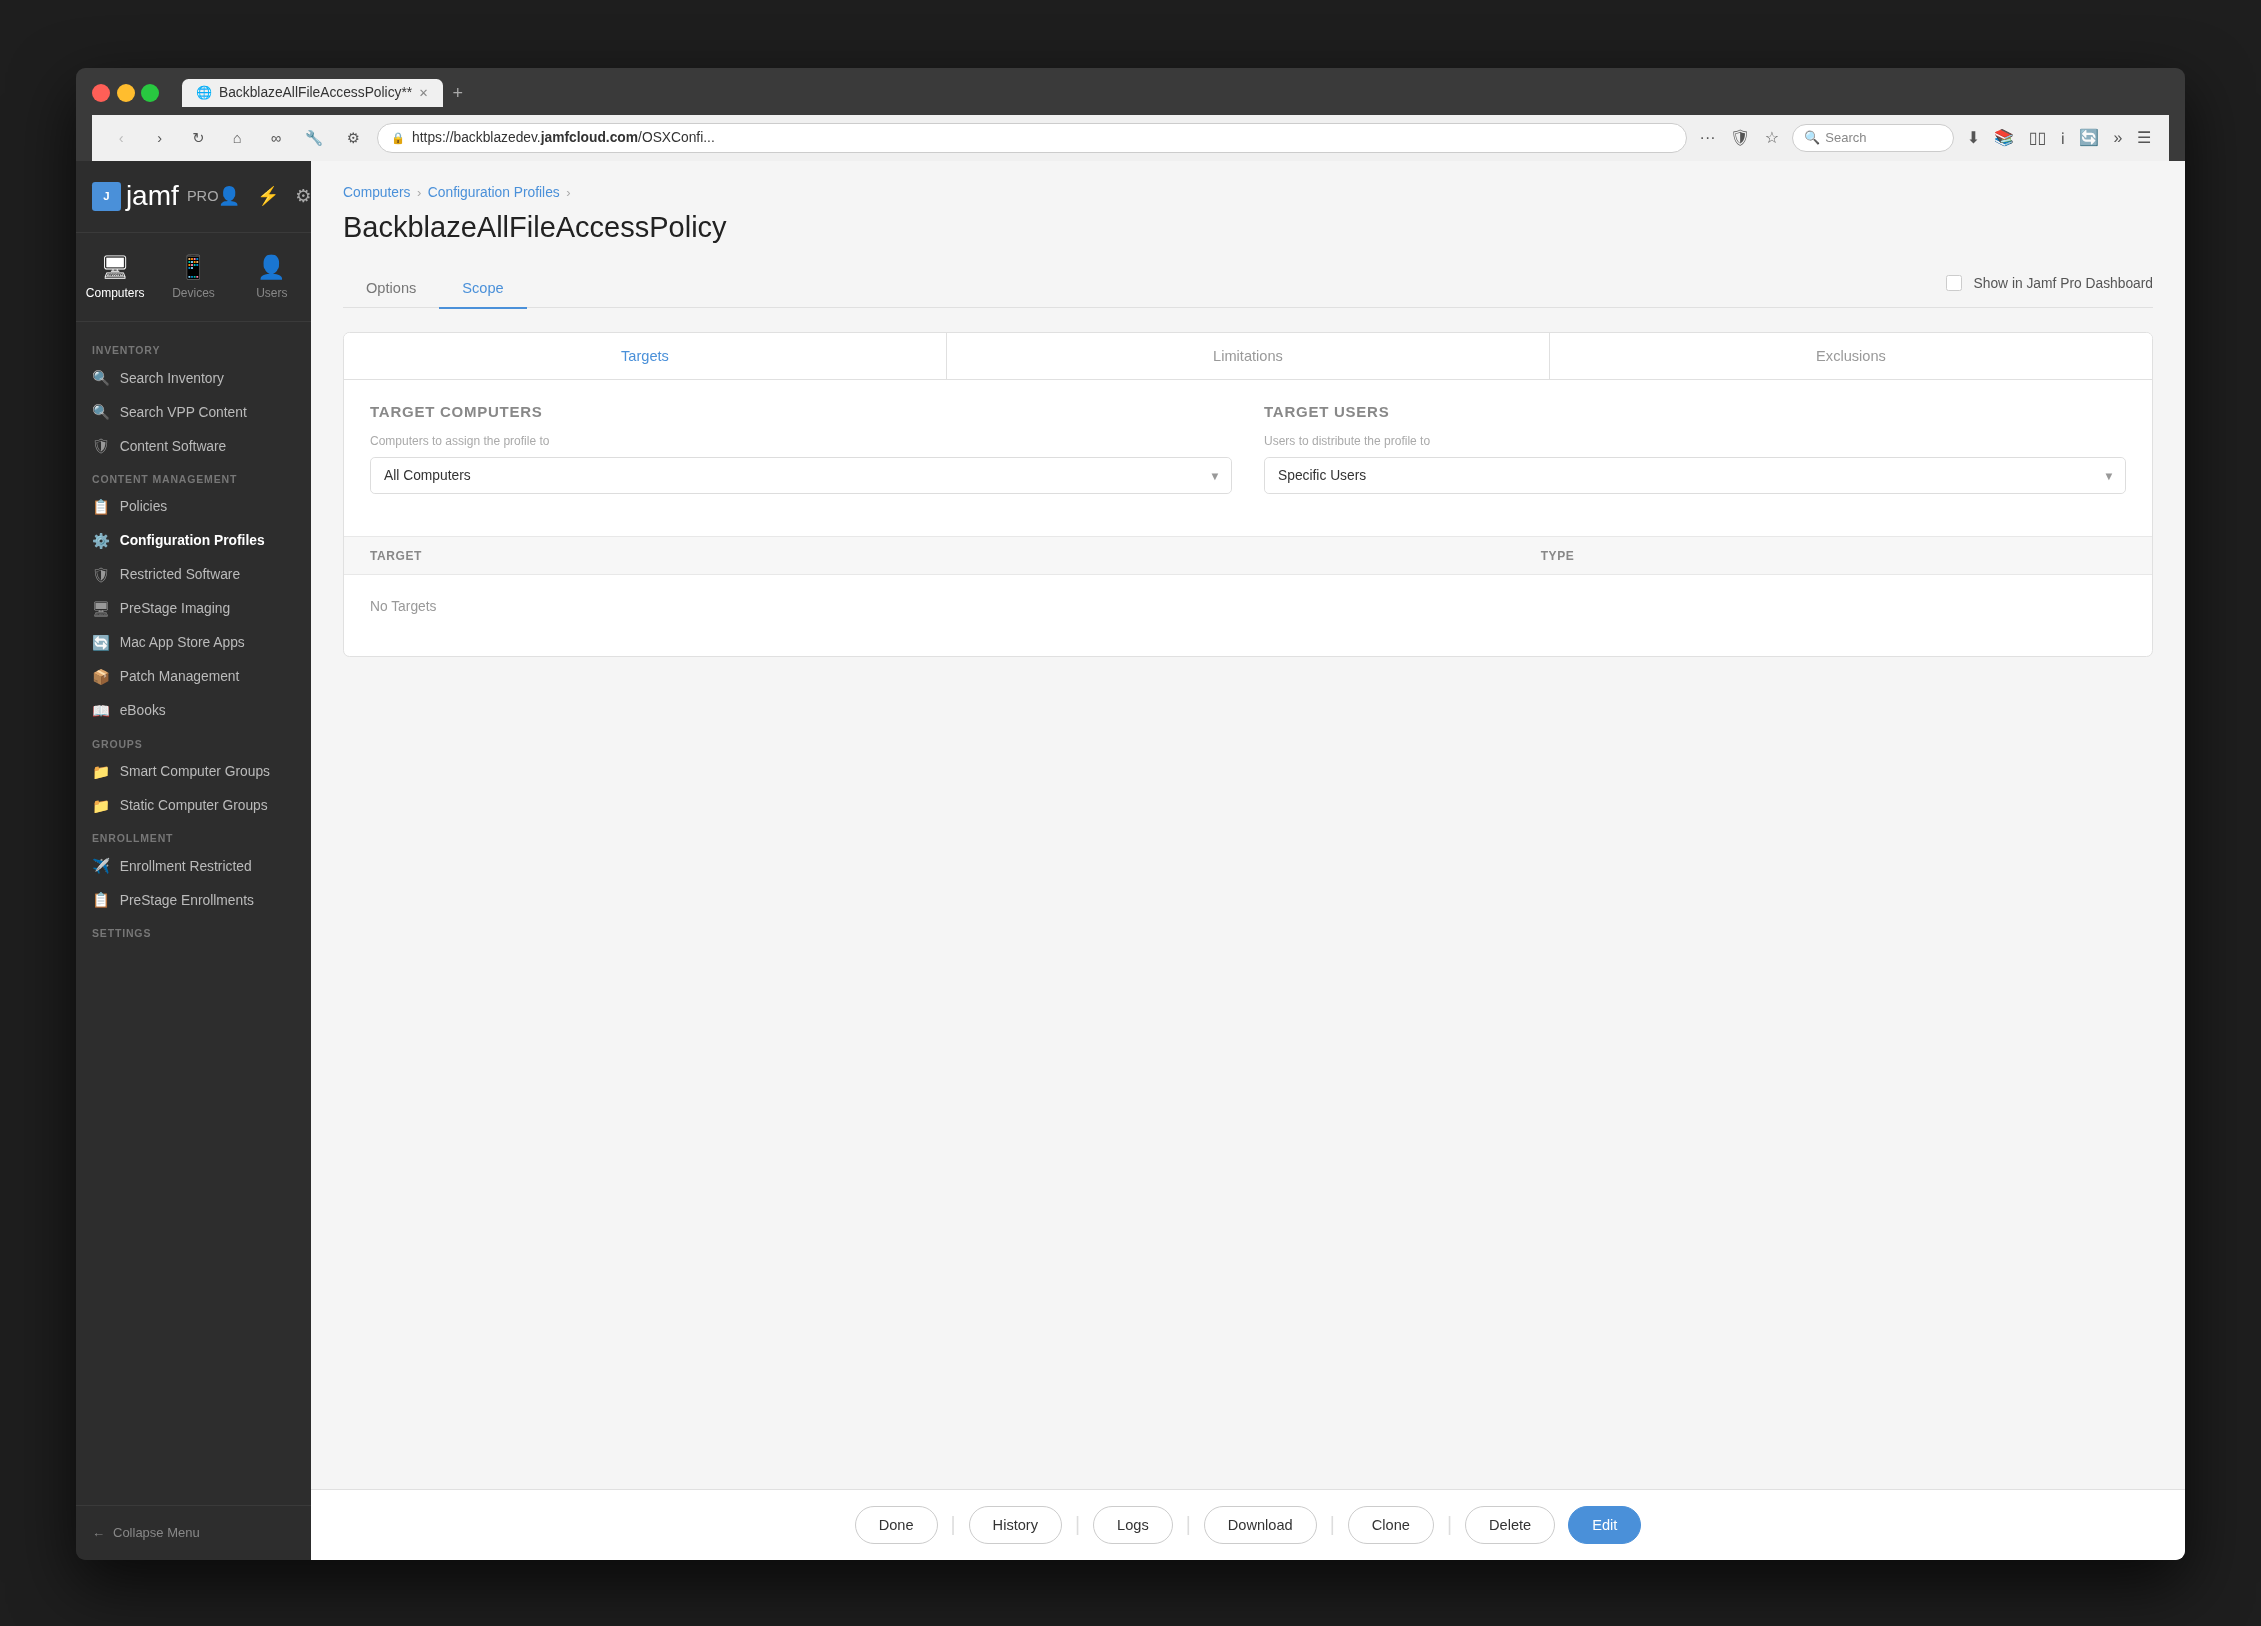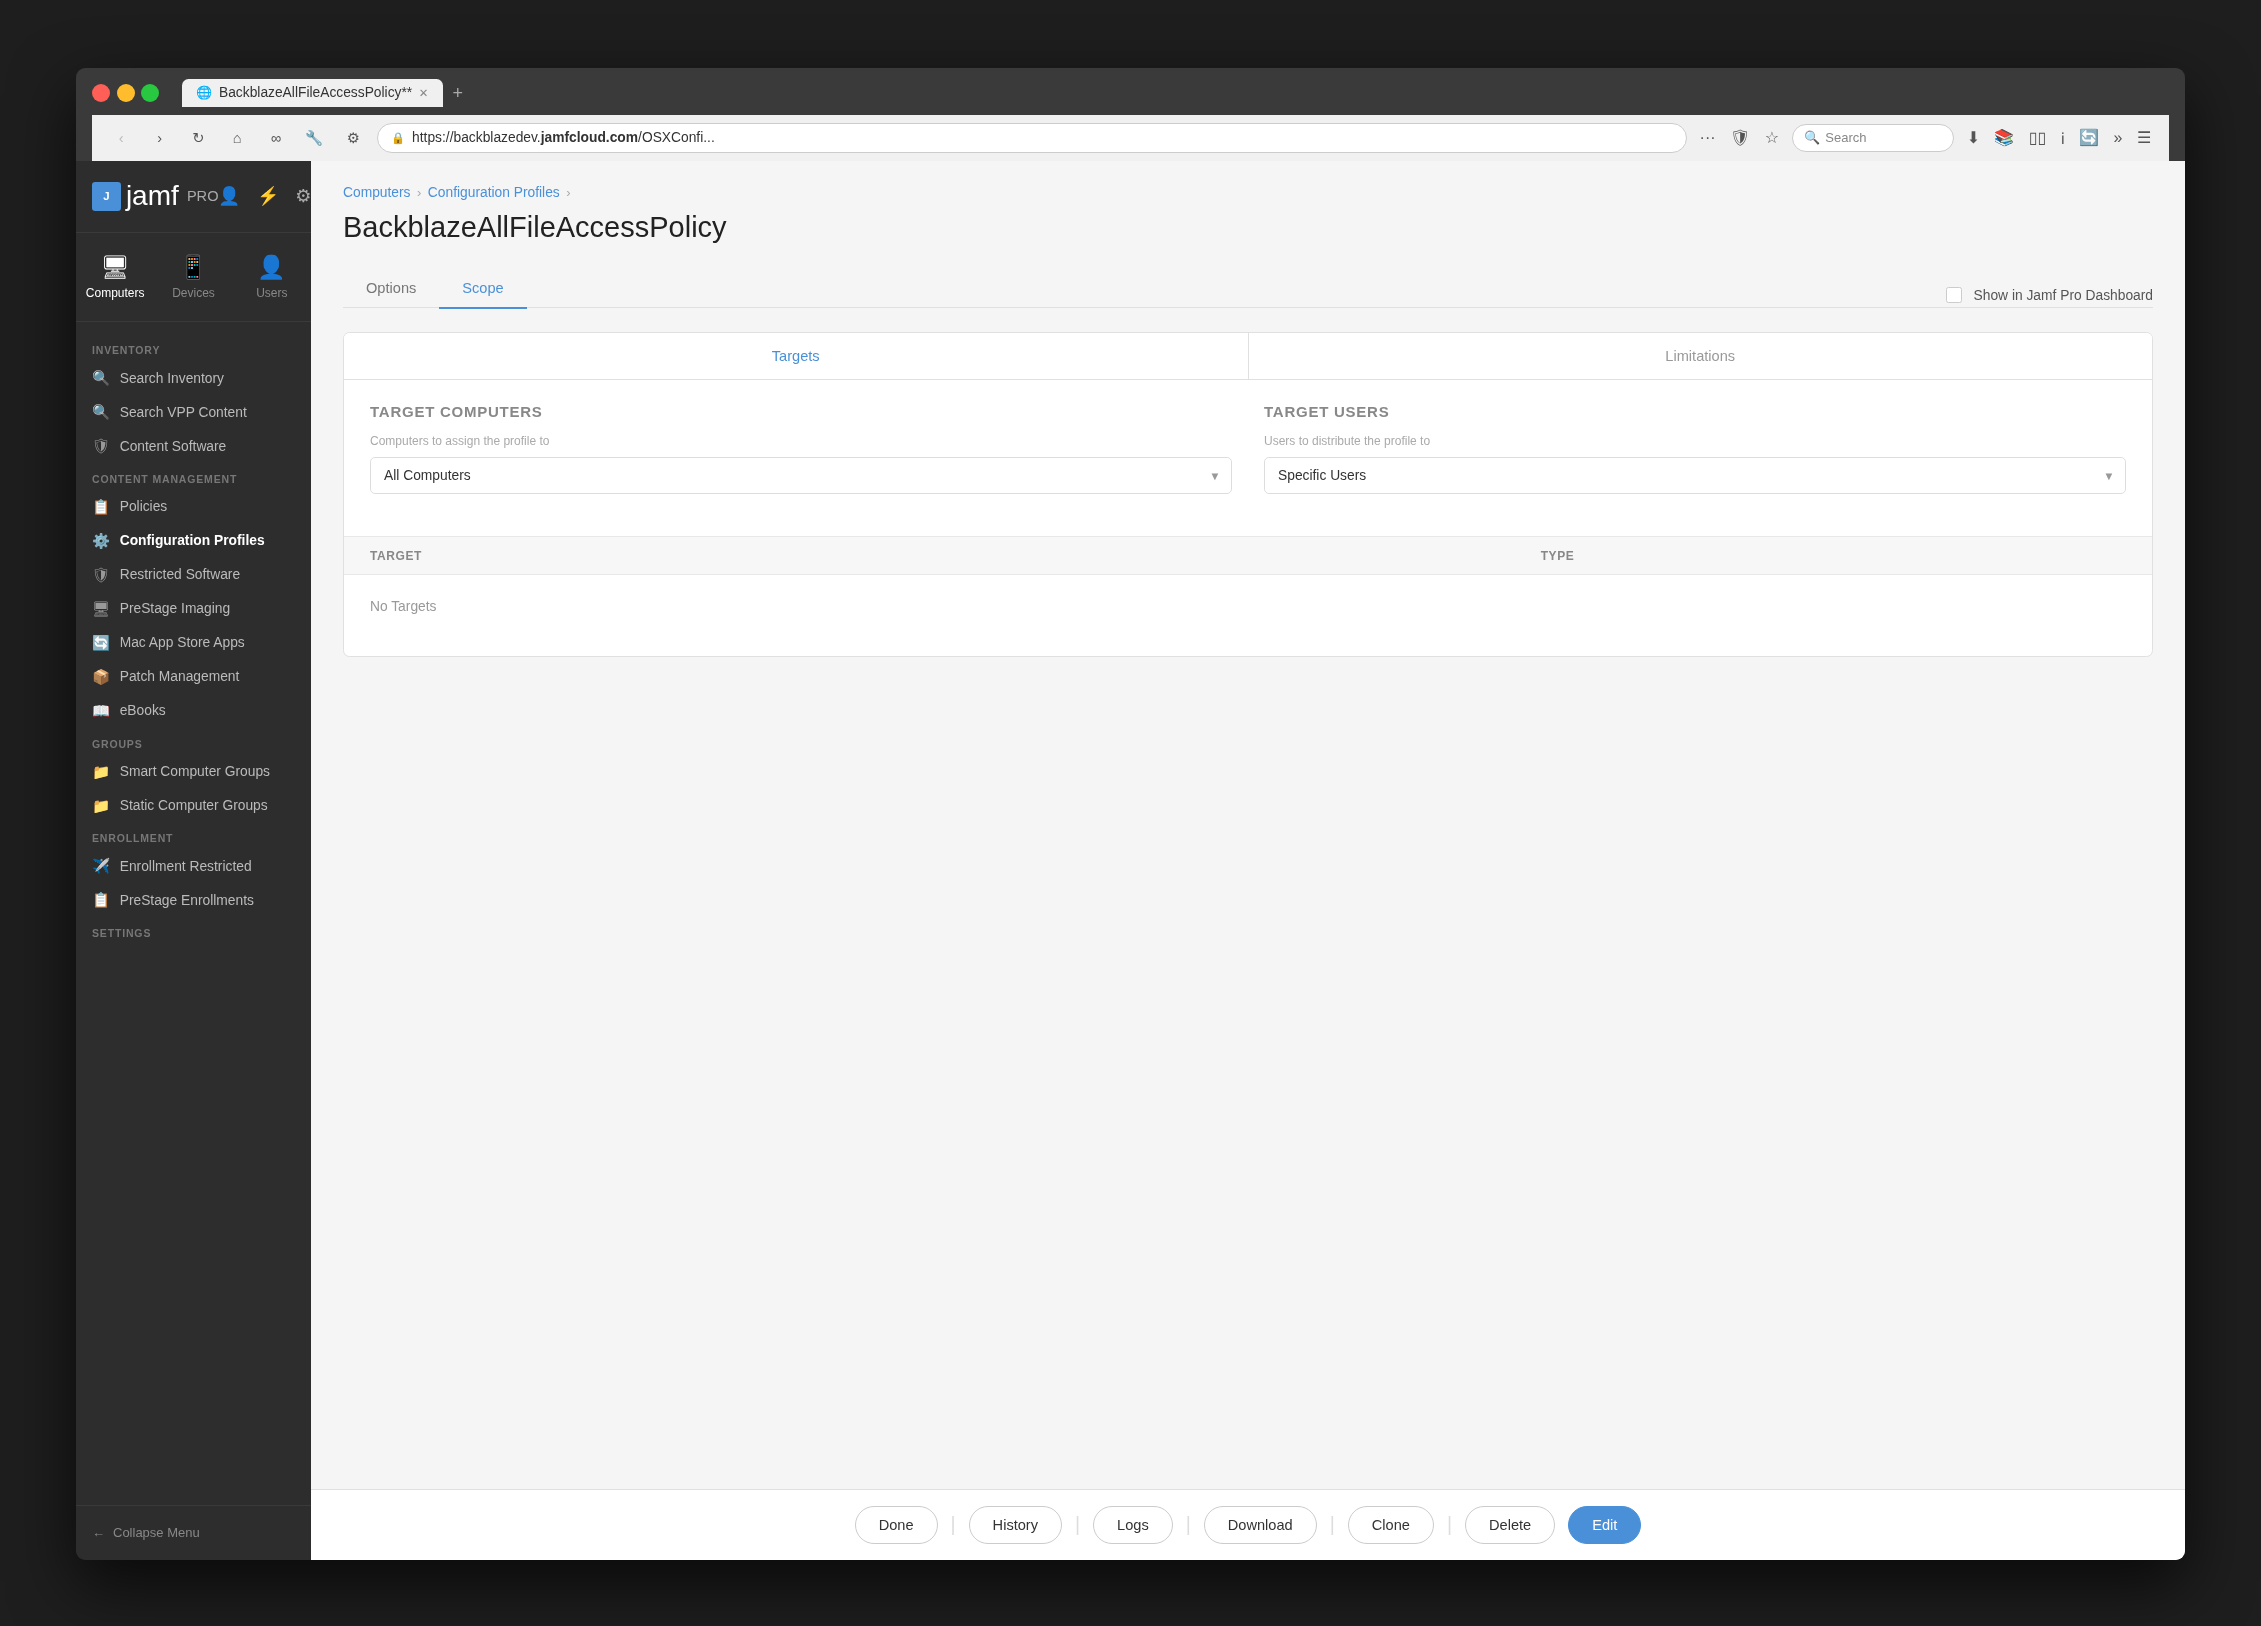--- a/index.html
+++ b/index.html
@@ -340,21 +340,21 @@
     .tab-item.active {
       color: #4a90d9;
       border-bottom: 2.4px solid #4a90d9;
       font-weight: 500;
     }
     .tab-bar-right {
       margin-left: auto;
       display: flex;
       align-items: center;
       gap: 12px;
-      padding-bottom: 4px;
+      padding-bottom: 16px;
     }
     .dashboard-checkbox {
       width: 16px;
       height: 16px;
       border: 0.8px solid #ccc;
       border-radius: 2.4px;
       background: white;
     }
     .dashboard-label {
       font-size: 13.8px;
@@ -709,20 +709,23 @@
         </div>
 
         <div class="white-card">
 
           <div class="scope-tabs">
             <div class="scope-tab active">
               <span>Targets</span>
             </div>
             <div class="scope-tab">
               <span>Limitations</span>
+            </div>
+            <div class="scope-tab">
+              <span>Exclusions</span>
             </div>
           </div>
 
           <div class="target-section">
             <div class="target-row">
 
               <div class="target-col">
                 <div class="target-label-title">TARGET COMPUTERS</div>
                 <div class="target-label-sub">Computers to assign the profile to</div>
                 <div class="select-wrapper">

